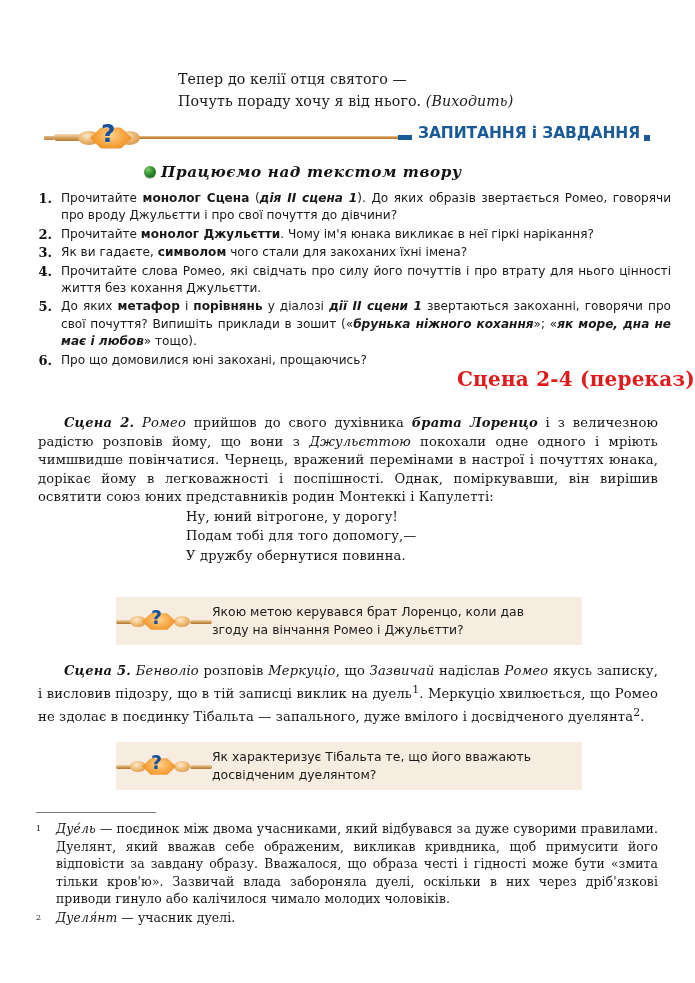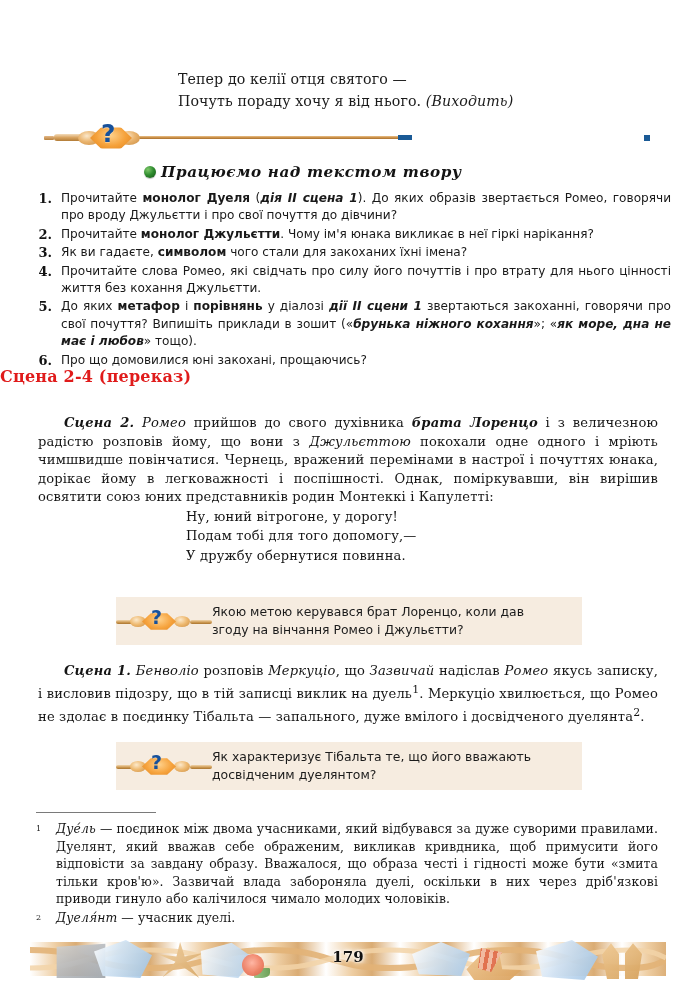--- a/index.html
+++ b/index.html
@@ -192,24 +192,24 @@
   }
   .qtext b { font-weight: bold; }
   .qtext .bi { font-weight: bold; font-style: italic; }
 
   
   .scene-heading {
     position: absolute;
     left: 0;
     right: 0;
     top: 367px;
-    text-align: left;
-    font-family: "DejaVu Serif", serif;
-    font-weight: bold;
-    font-size: 16px;
+    text-align: right;
+    font-family: "DejaVu Serif", serif;
+    font-weight: bold;
+    font-size: 20px;
     color: #e01b1b;
     letter-spacing: .2px;
   }
 
   
   .body-para {
     position: absolute;
     left: 38px;
     width: 620px;
     font-family: "DejaVu Serif", serif;
@@ -480,32 +480,33 @@
 
   <div class="section-head">
     <div class="sh-tip"></div>
     <div class="sh-bar"></div>
     <div class="sh-rule"></div>
     <div class="sh-rule-right"></div>
     <div class="sh-knob-l"></div>
     <div class="sh-knob-r"></div>
     <div class="sh-diamond"></div>
     <div class="sh-qmark">?</div>
+    <div class="sh-title">ЗАПИТАННЯ і ЗАВДАННЯ</div>
     <div class="sh-dot"></div>
   </div>
 
   <div class="subsection">
     <div class="bullet-ball"></div>
     <div class="subsection-title">Працюємо над текстом твору</div>
   </div>
 
   <div class="qlist" id="qlist">
       <div class="qitem">
         <div class="qnum">1.</div>
-        <div class="qtext">Прочитайте <b>монолог Дуеля</b> (<span class="bi">дія II сцена 1</span>). До яких образів звертається Ромео, говорячи про вроду Джульєтти і про свої почуття до дівчини?</div>
+        <div class="qtext">Прочитайте <b>монолог Сцена</b> (<span class="bi">дія II сцена 1</span>). До яких образів звертається Ромео, говорячи про вроду Джульєтти і про свої почуття до дівчини?</div>
       </div>
       <div class="qitem">
         <div class="qnum">2.</div>
         <div class="qtext">Прочитайте <b>монолог Джульєтти</b>. Чому ім'я юнака викликає в неї гіркі нарікання?</div>
       </div>
       <div class="qitem">
         <div class="qnum">3.</div>
         <div class="qtext">Як ви гадаєте, <b>символом</b> чого стали для закоханих їхні імена?</div>
       </div>
       <div class="qitem">
@@ -540,21 +541,21 @@
       <div class="ob-knob-r"></div>
       <div class="ob-dia"></div>
       <div class="ob-q">?</div>
     </div>
     <div class="qbox-text">
       <div>Якою метою керувався брат Лоренцо, коли дав</div>
       <div>згоду на вінчання Ромео і Джульєтти?</div>
     </div>
   </div>
 
-  <div class="body-para" id="para-scene3"><span class="bi">Сцена 1.</span> <i>Бенволіо</i> розповів <i>Меркуціо</i>, що <i>Зазвичай</i> надіслав <i>Ромео</i> якусь записку, і висловив підозру, що в тій записці виклик на дуель<sup>1</sup>. Меркуціо хвилюється, що Ромео не здолає в поєдинку Тібальта — запального, дуже вмілого і досвідченого дуелянта<sup>2</sup>.</div>
+  <div class="body-para" id="para-scene3"><span class="bi">Сцена 5.</span> <i>Бенволіо</i> розповів <i>Меркуціо</i>, що <i>Зазвичай</i> надіслав <i>Ромео</i> якусь записку, і висловив підозру, що в тій записці виклик на дуель<sup>1</sup>. Меркуціо хвилюється, що Ромео не здолає в поєдинку Тібальта — запального, дуже вмілого і досвідченого дуелянта<sup>2</sup>.</div>
 
   <div class="qbox" id="qbox-2">
     <div class="qbox-orn">
       <div class="ob-bar-l"></div>
       <div class="ob-bar-r"></div>
       <div class="ob-knob-l"></div>
       <div class="ob-knob-r"></div>
       <div class="ob-dia"></div>
       <div class="ob-q">?</div>
     </div>
@@ -569,33 +570,14 @@
       <div class="fn">
         <div class="fn-mark">1</div>
         <div class="fn-body"><i>Дуе́ль</i> — поєдинок між двома учасниками, який відбувався за дуже суворими правилами. Дуелянт, який вважав себе ображеним, викликав кривдника, щоб примусити його відповісти за завдану образу. Вважалося, що образа честі і гідності може бути «змита тільки кров'ю». Зазвичай влада забороняла дуелі, оскільки в них через дріб'язкові приводи гинуло або калічилося чимало молодих чоловіків.</div>
       </div>
       <div class="fn">
         <div class="fn-mark">2</div>
         <div class="fn-body"><i>Дуеля́нт</i> — учасник дуелі.</div>
       </div>
     </div>
 
-  <div class="footer">
-    <div class="footer-ribbon"></div>
-    <svg class="footer-wave" viewBox="0 0 636 30" preserveAspectRatio="none">
-      <path class="fw-path" d="M0,6 C60,6 60,24 120,24 C180,24 180,6 240,6 C300,6 300,24 360,24 C420,24 420,6 480,6 C540,6 540,24 600,24 C620,24 628,20 636,16"></path>
-      <path class="fw-path2" d="M0,24 C60,24 60,6 120,6 C180,6 180,24 240,24 C300,24 300,6 360,6 C420,6 420,24 480,24 C540,24 540,6 600,6 C620,6 628,10 636,14"></path>
-    </svg>
-    <div class="footer-obj fo-column"></div>
-    <div class="footer-obj fo-cloth1"></div>
-    <div class="footer-obj fo-windmill"></div>
-    <div class="footer-obj fo-cloth2"></div>
-    <div class="footer-obj fo-rose-leaf"></div>
-    <div class="footer-obj fo-rose"></div>
-    <div class="footer-obj fo-cloth3"></div>
-    <div class="footer-obj fo-ship"></div>
-    <div class="footer-obj fo-ship-red"></div>
-    <div class="footer-obj fo-cloth4"></div>
-    <div class="footer-obj fo-lyre"></div>
-    <div class="footer-page">179</div>
-  </div>
 
 </div>
 
 </body></html>

